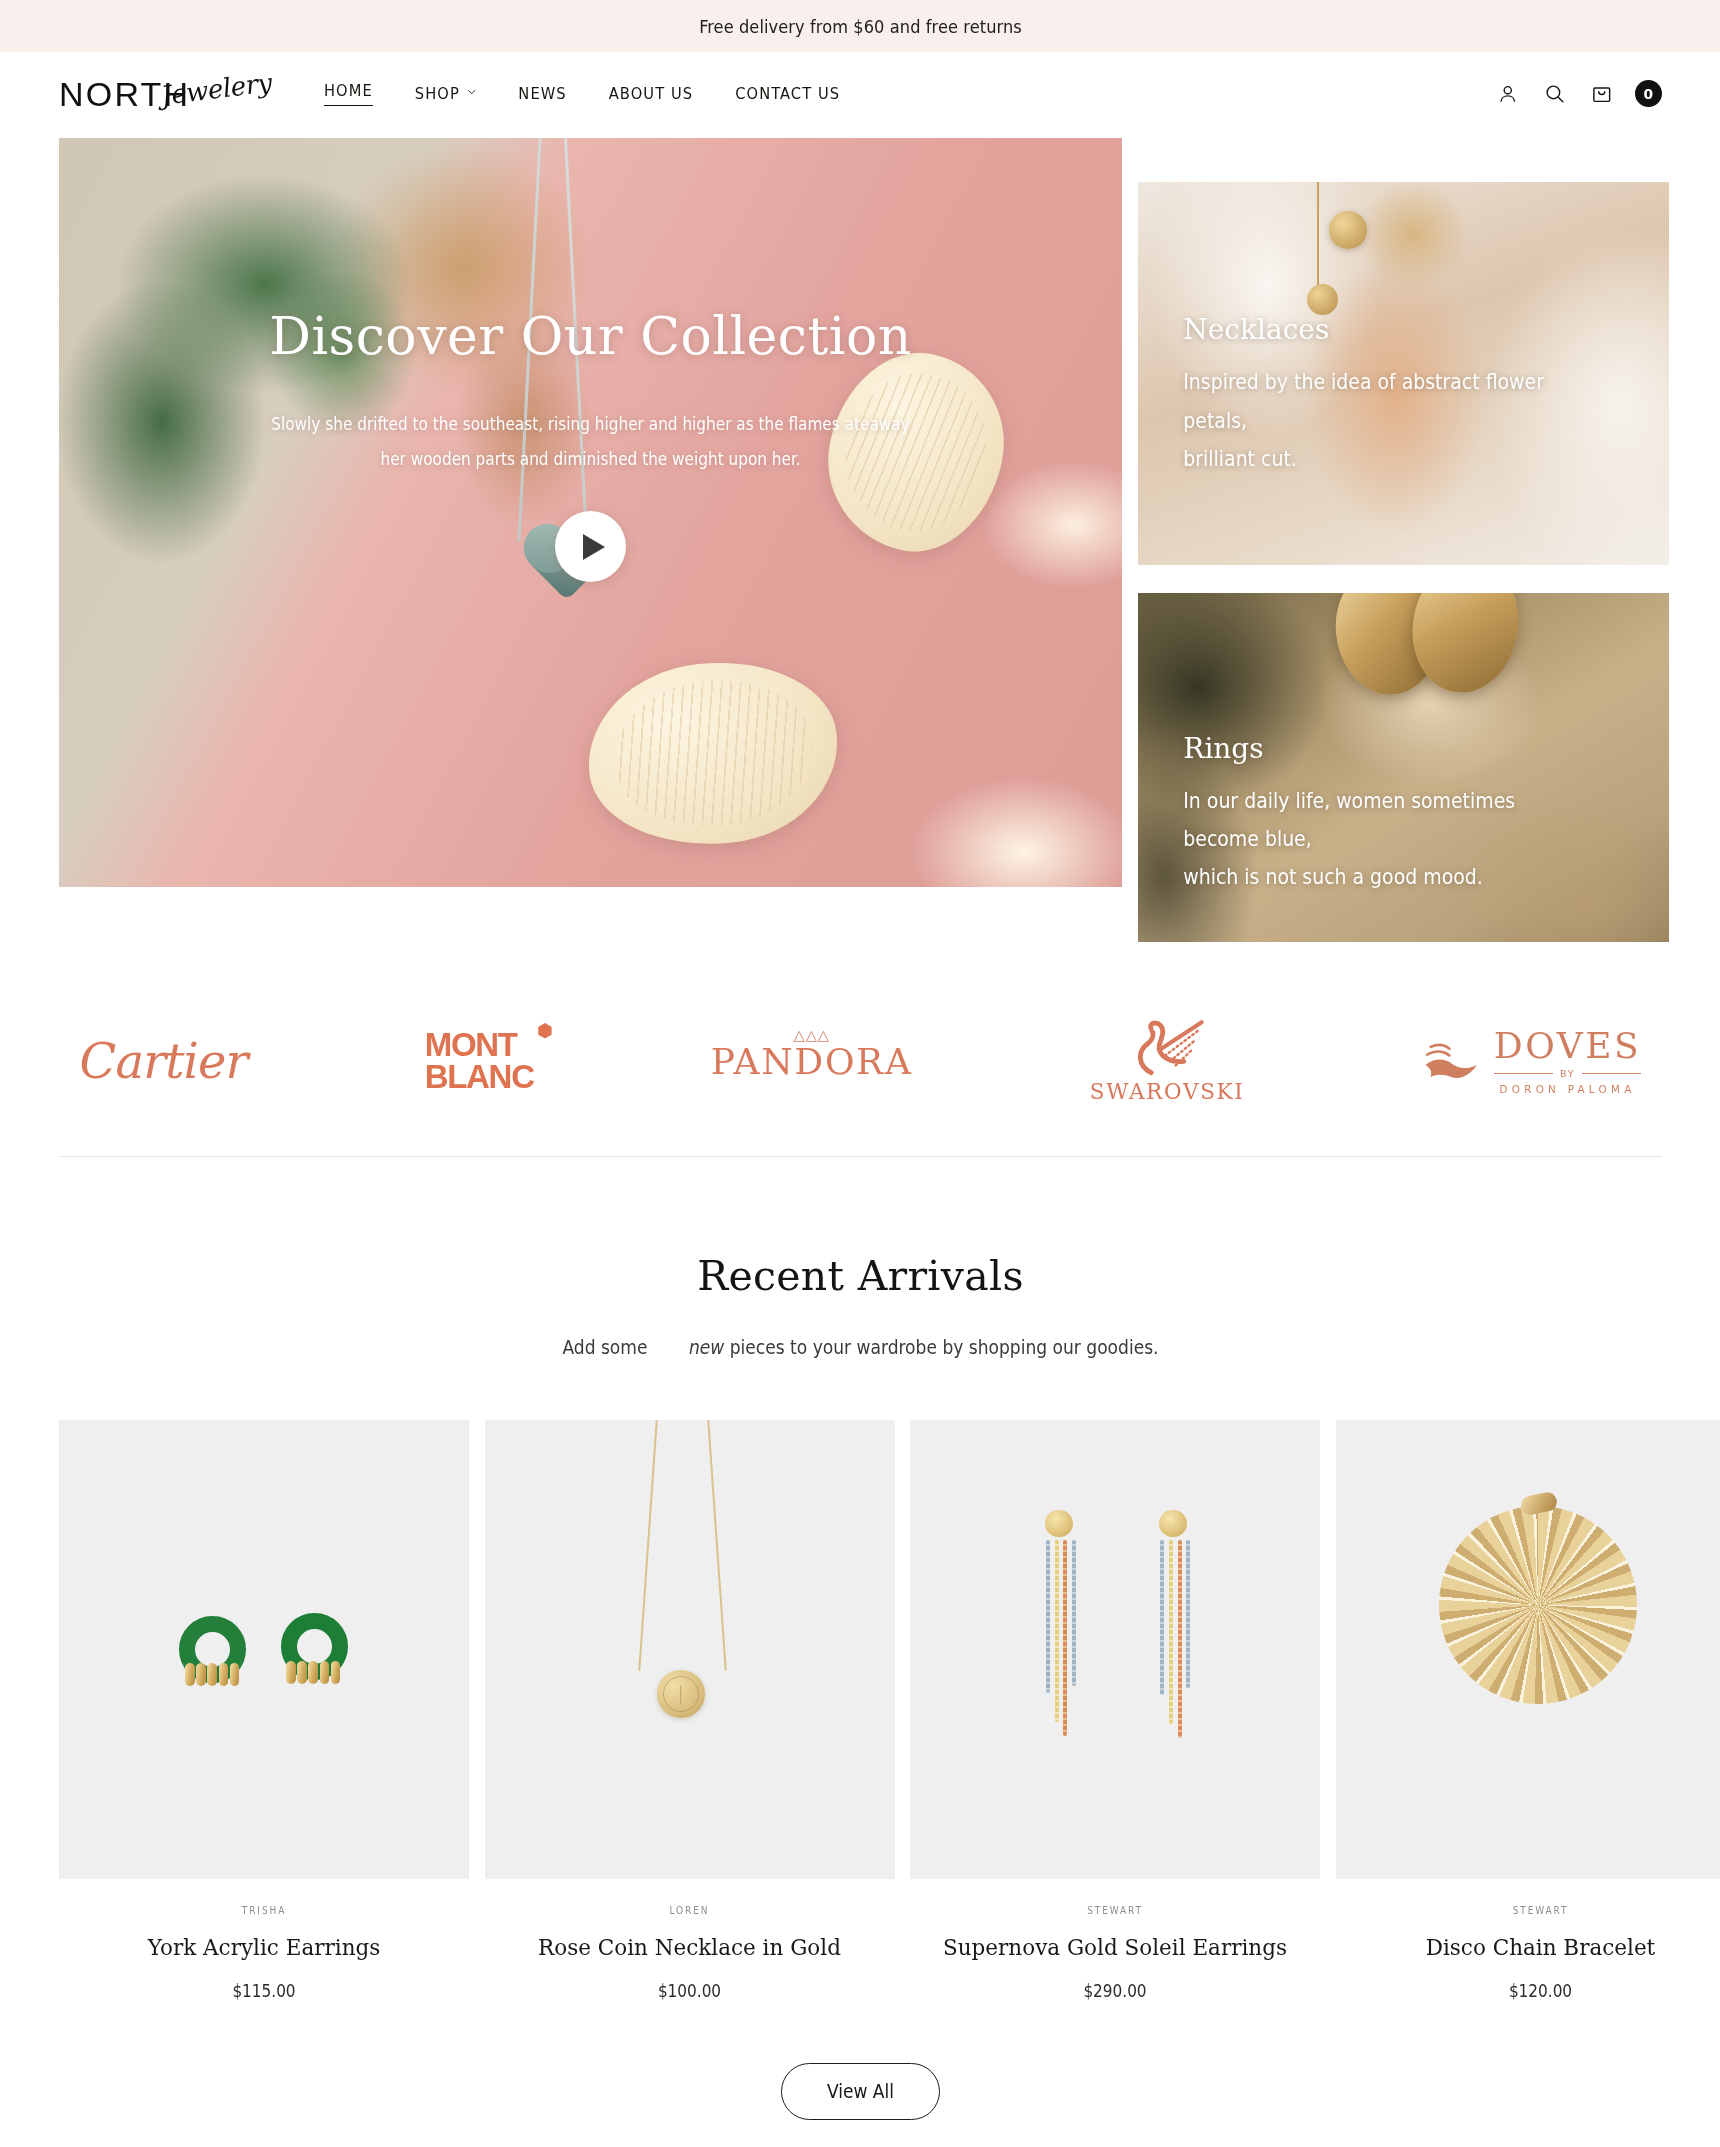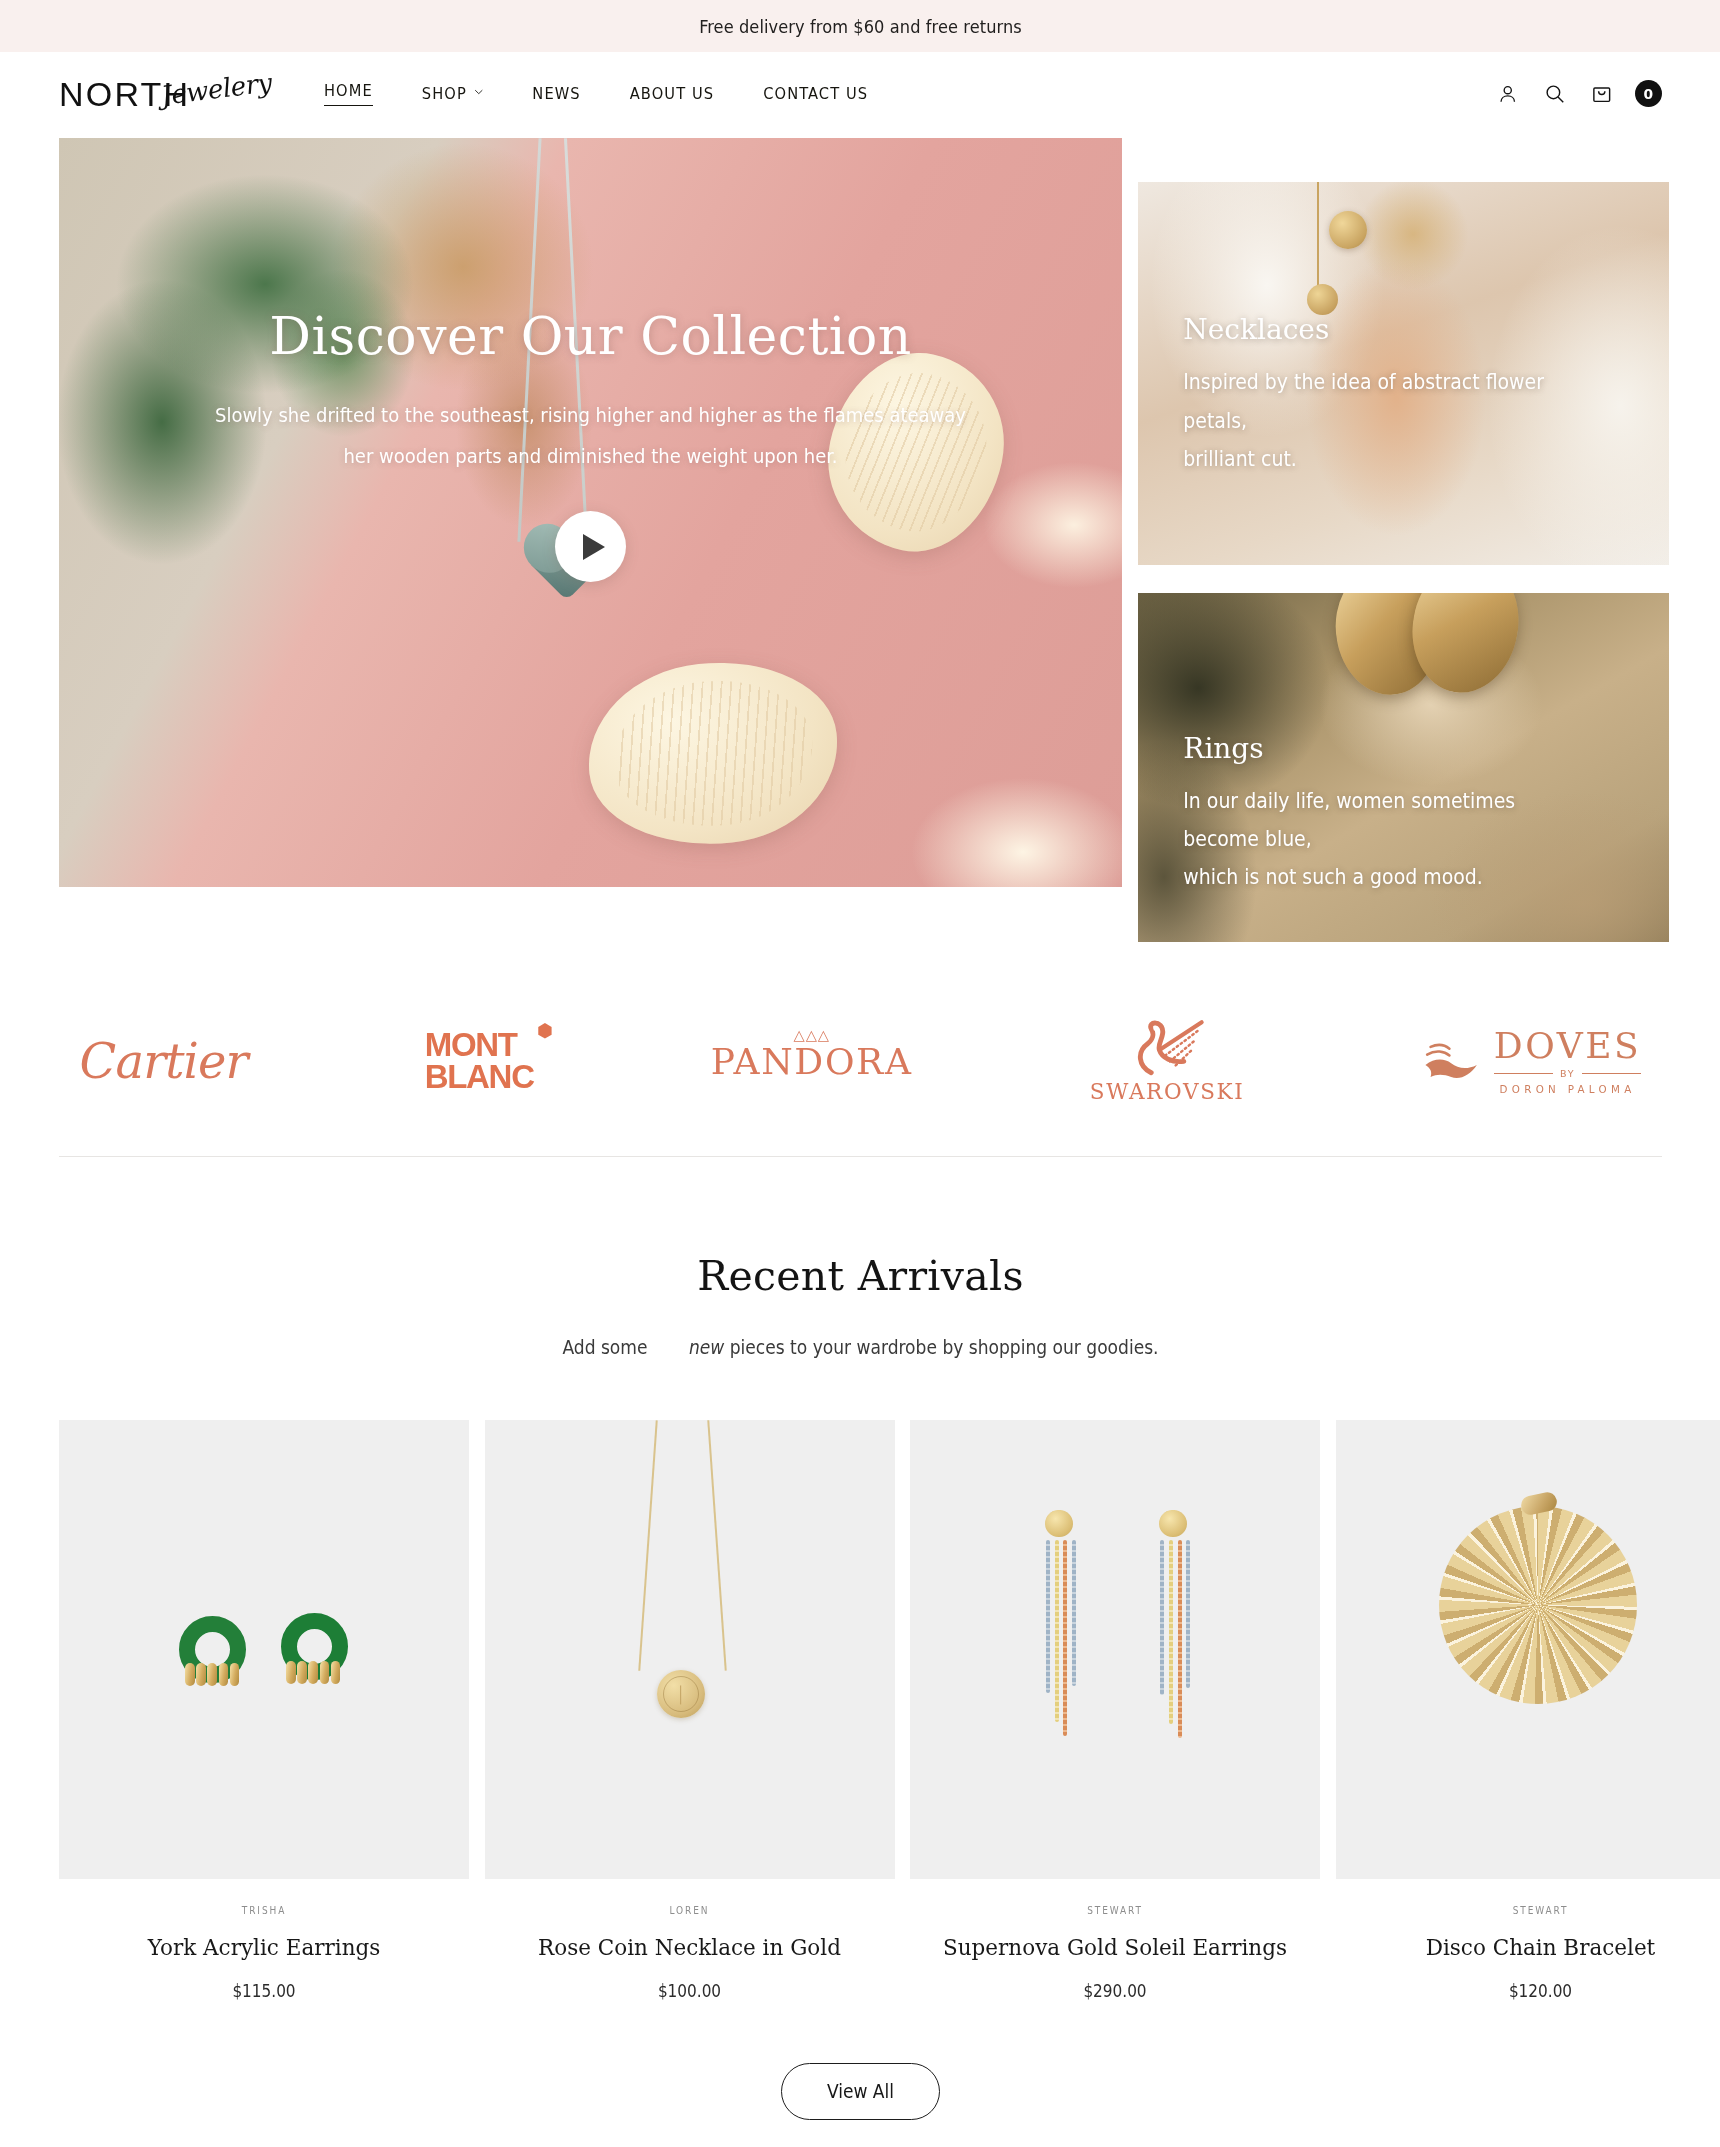--- a/index.html
+++ b/index.html
@@ -59,21 +59,21 @@
     font-style:italic;
     font-size:26px;
     color:#111;
     transform:rotate(-7deg);
     letter-spacing:-0.4px;
   }
 
   .nav {
     display:flex;
     align-items:center;
-    gap:11px;
+    gap:4px;
     margin-left:31px;
     flex:1 1 auto;
   }
   .nav-item {
     position:relative;
     font-size:16.3px;
     letter-spacing:1.1px;
     color:#16150f;
     padding:5.2px 19px;
     font-family:"DejaVu Sans", sans-serif;
@@ -179,24 +179,24 @@
   }
   .hero-title {
     font-family:"DejaVu Serif", serif;
     font-size:52px;
     font-weight:400;
     color:#fff;
     letter-spacing:0.5px;
     text-shadow:0 0.9px 8.6px rgba(120,80,75,.35);
   }
   .hero-sub {
-    margin-top:29px;
+    margin-top:41px;
     font-family:"DejaVu Sans", sans-serif;
     font-stretch:condensed;
-    font-size:20px;
+    font-size:17px;
     line-height:2.05;
     color:#fff;
     text-shadow:0 0.9px 6.9px rgba(120,80,75,.3);
     max-width:800px;
     margin-left:auto; margin-right:auto;
   }
   .play-btn {
     width:71px; height:71px; border-radius:50%;
     background:#fff;
     margin:34px auto 0;

